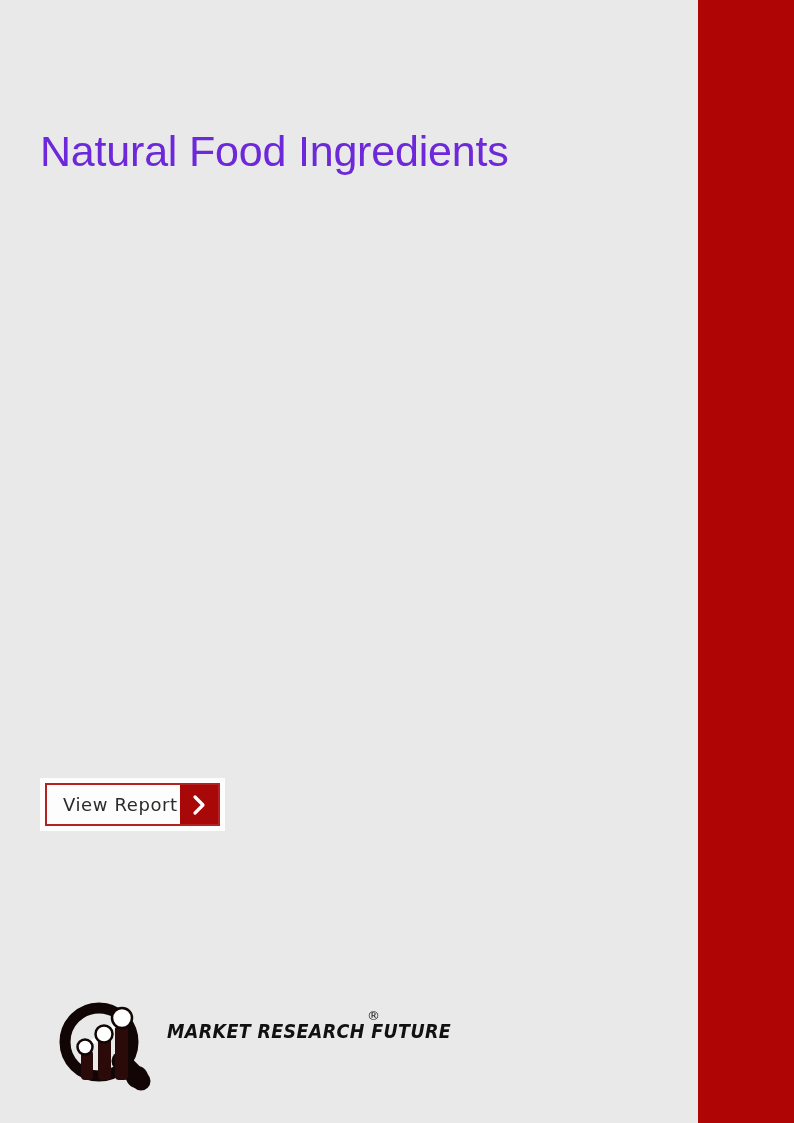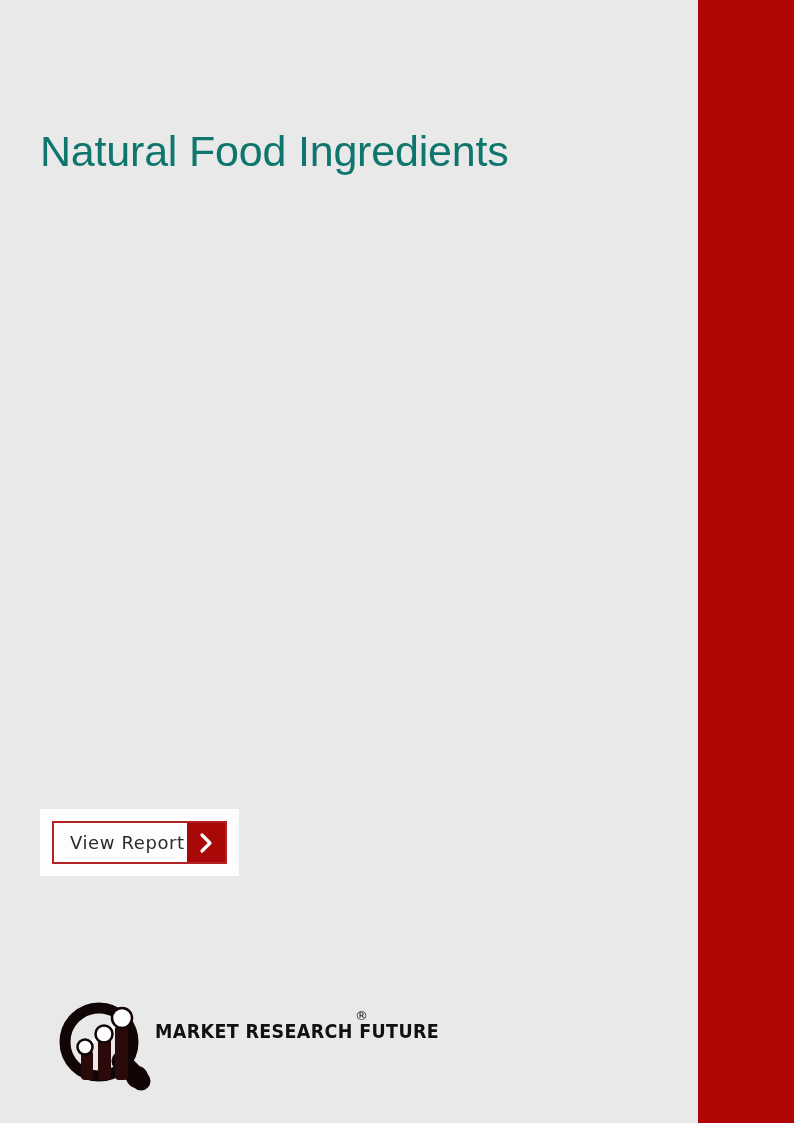--- a/index.html
+++ b/index.html
@@ -36,30 +36,30 @@
   .title-block {
     position: absolute;
     left: 40px;
     top: 103px;
     width: 580px;
   }
   .title-line {
     font-size: 43px;
     line-height: 97px;
     font-weight: 400;
-    color: #0f766e;
+    color: #6d28d9;
     letter-spacing: -0.2px;
     white-space: nowrap;
   }
   .cta-wrap {
     position: absolute;
     left: 40px;
-    top: 809px;
+    top: 778px;
     background: #fdfdfd;
-    padding: 12px;
+    padding: 5px;
     width: 175px;
     height: 43px;
     box-sizing: content-box;
   }
   .cta-button {
     display: flex;
     align-items: stretch;
     width: 175px;
     height: 43px;
     border: 2px solid #b22222;
@@ -94,24 +94,25 @@
     align-items: flex-start;
   }
   .logo-mark {
     width: 96px;
     height: 96px;
     flex: 0 0 96px;
   }
   .logo-mark svg { display: block; }
   .logo-text-wrap {
     position: relative;
-    margin-left: 4px;
+    margin-left: 16px;
     margin-top: 22px;
     display: flex;
     align-items: flex-end;
+    font-style: italic;
   }
   .logo-text {
     font-family: "DejaVu Sans", sans-serif;
     font-weight: 700;
     font-size: 19px;
     letter-spacing: 0.4px;
     color: #111111;
     transform: scaleX(0.92);
     transform-origin: left center;
     white-space: nowrap;

